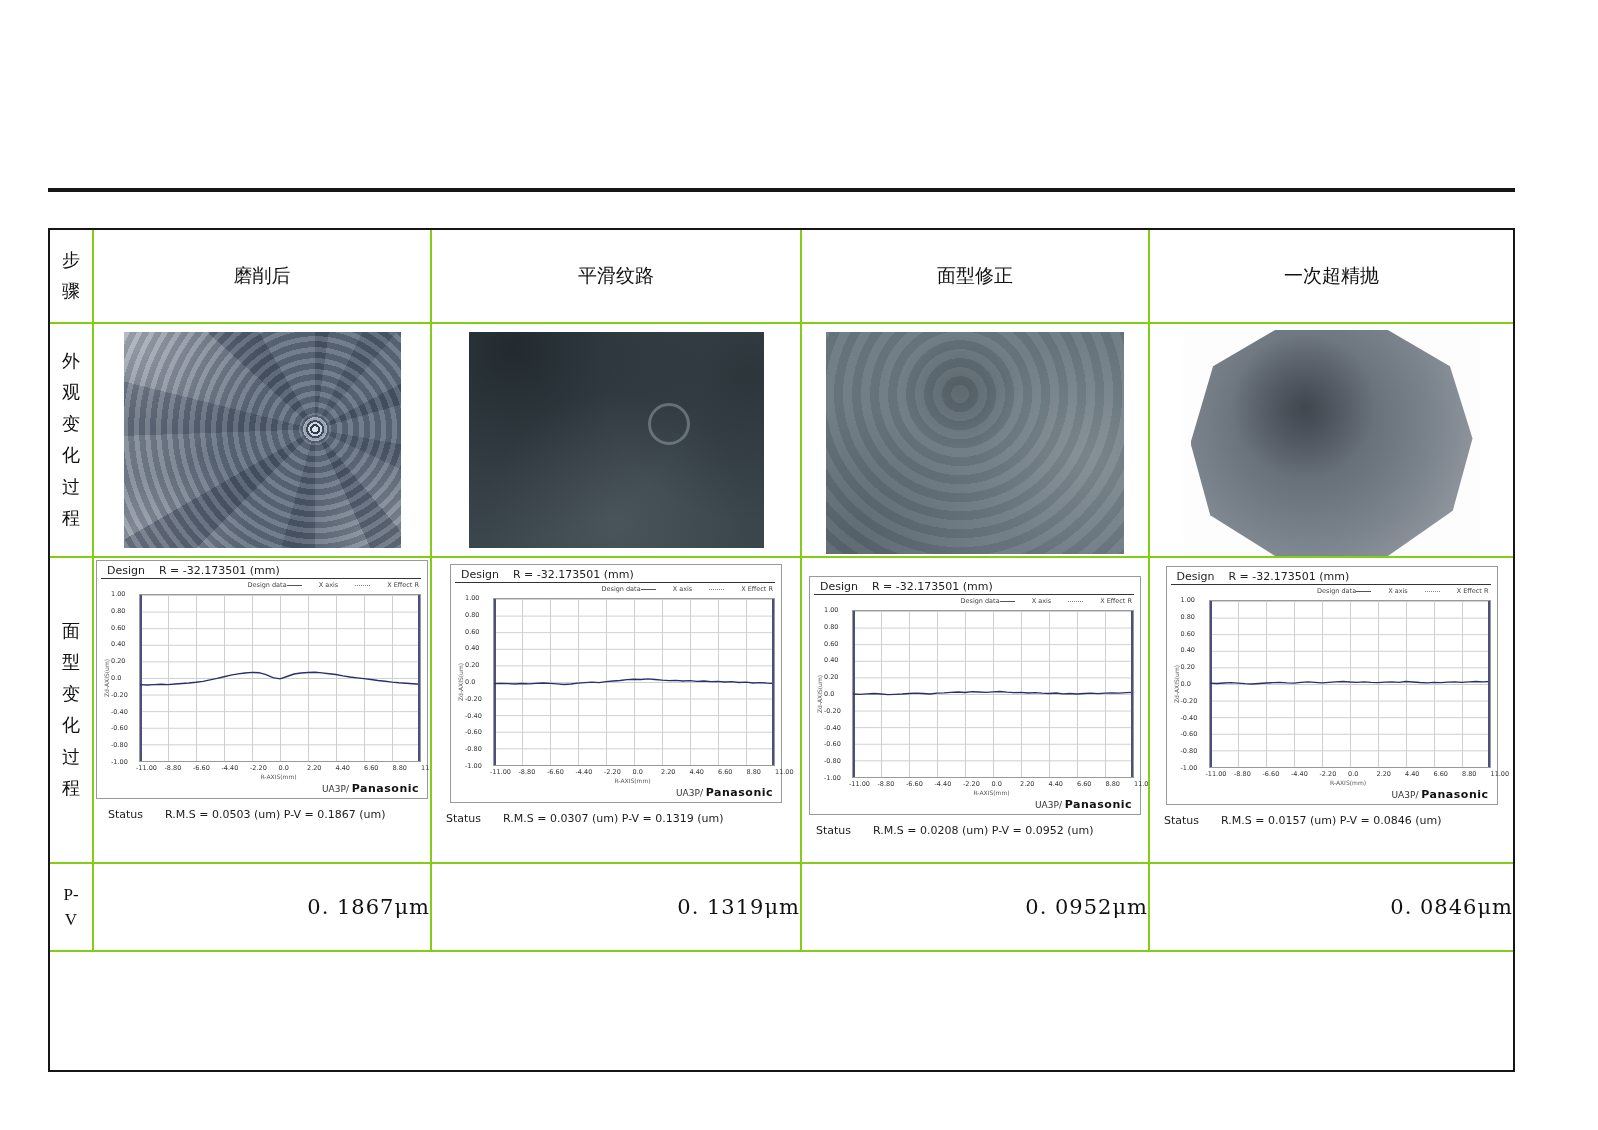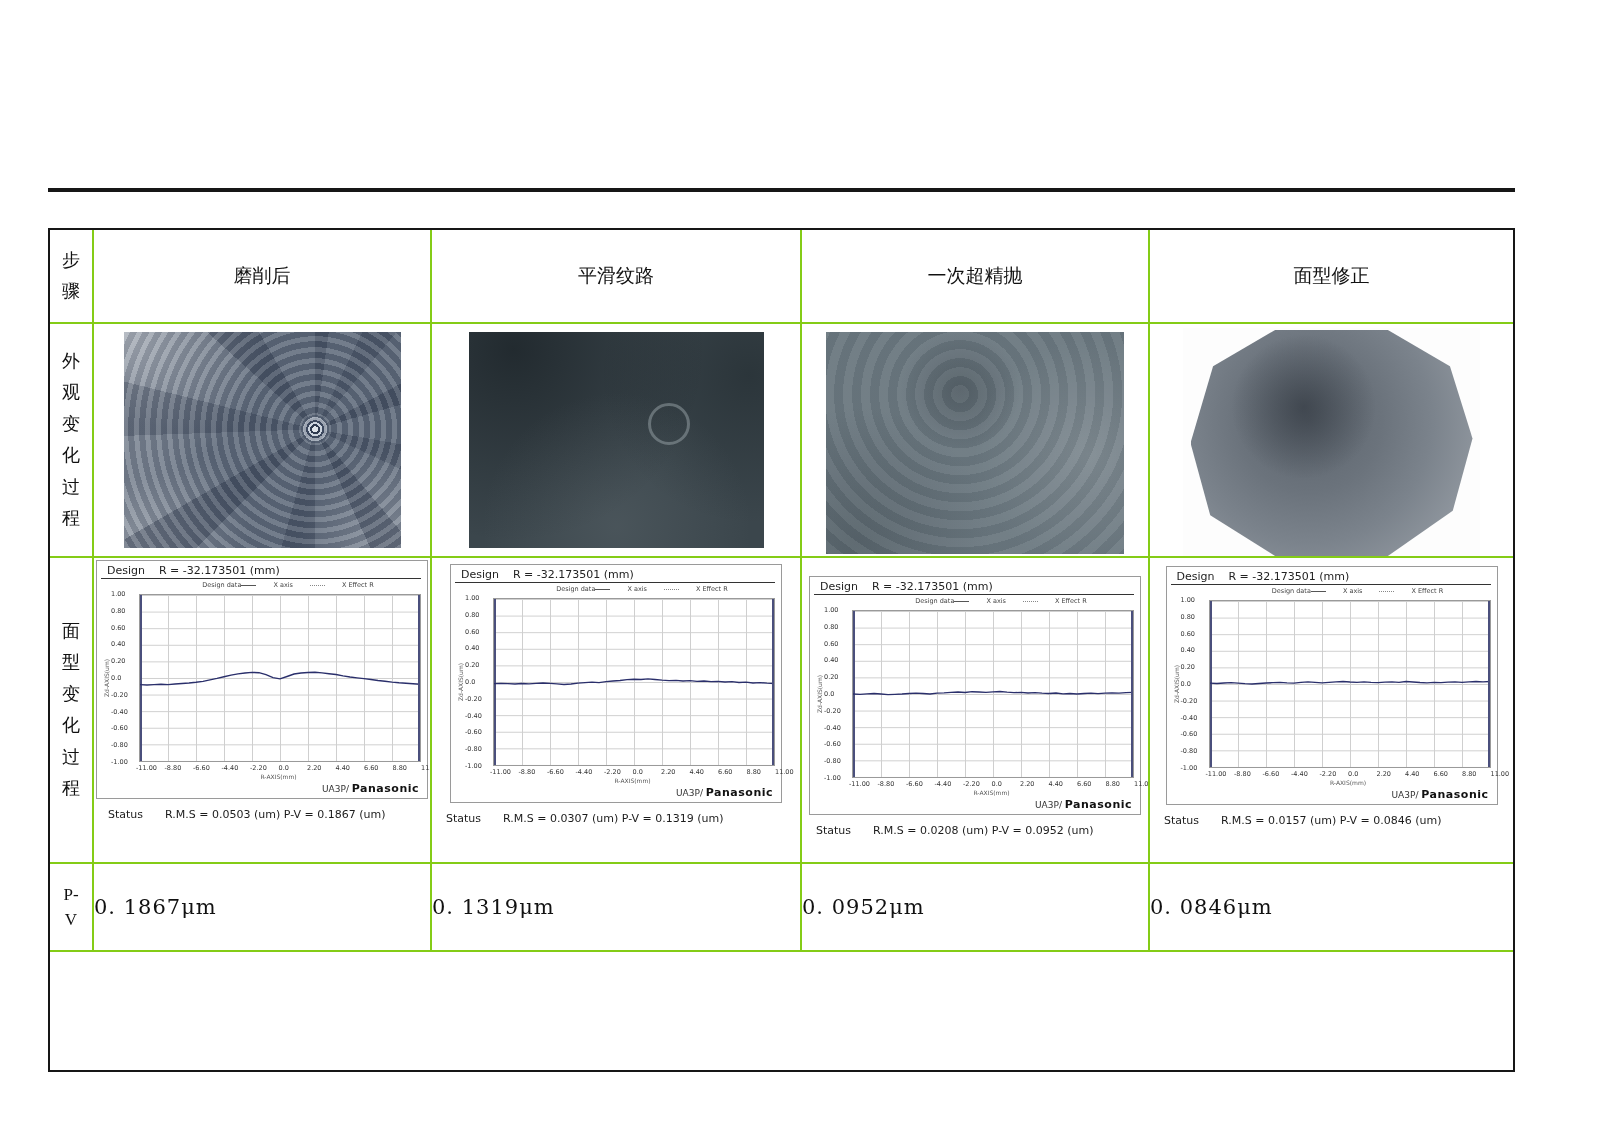--- a/index.html
+++ b/index.html
@@ -12,21 +12,21 @@
        display:grid;gap:2px;background:#84cc16;border:2px solid #161616;
        grid-template-columns:42px 336px 368px 346px 363px;
        grid-template-rows:92px 232px 304px 86px 118px;}
   .cell{background:#fff;position:relative;overflow:hidden;}
   .hdr{display:flex;align-items:center;justify-content:center;
        font-size:19px;font-family:Liberation Sans, sans-serif;}
   .vcell{display:flex;align-items:center;justify-content:center;}
   .vtext{width:1.15em;text-align:center;word-break:break-all;line-height:1.75;
          font-size:18px;font-family:"Liberation Serif","DejaVu Serif",serif;}
   .pvtext{font-size:17px;line-height:1.5;}
-  .pvval{display:flex;align-items:center;justify-content:flex-start;
+  .pvval{display:flex;align-items:center;justify-content:flex-end;
          font-size:21px;font-family:"DejaVu Serif",serif;letter-spacing:1px;}
   .span-all{grid-column:1 / -1;}
 
   
   .photocell{display:flex;align-items:flex-start;justify-content:center;}
   .photo{margin-top:8px;}
   .photo1{width:277px;height:216px;background-color:#5f6a7a;
     background-image:
       radial-gradient(circle at 69% 45%, #dfe4ea 0 3px, #2e3a50 3px 5px, #ccd4de 5px 7px,
         #3c485e 7px 9px, rgba(205,212,222,.6) 9px 12px, rgba(60,72,92,.55) 12px 14px, rgba(0,0,0,0) 14px),
@@ -63,21 +63,21 @@
     clip-path:polygon(30% 0,70% 0,92% 16%,100% 48%,93% 80%,70% 100%,30% 100%,7% 82%,0 50%,8% 16%);
     background-image:
       radial-gradient(circle at 40% 34%, rgba(40,46,54,.55), rgba(0,0,0,0) 32%),
       radial-gradient(circle at 42% 40%, #5c646d 0%, #6b737c 34%, #7b838c 58%, #8e959d 80%, #a7adb4 97%);}
 
   
   .chartcell{display:flex;flex-direction:column;align-items:center;}
   .chart-panel{background:#fff;border:1px solid #9a9a9a;width:320px;padding:3px 6px 3px 4px;color:#222;}
   .chart-title{font-size:11px;border-bottom:1.3px solid #333;padding:0 2px 1px 6px;white-space:nowrap;}
   .chart-title .tsp{display:inline-block;width:14px;}
-  .chart-subrow{display:flex;justify-content:center;align-items:center;
+  .chart-subrow{display:flex;justify-content:flex-end;align-items:center;
                 font-size:6.5px;color:#444;margin:2px 2px 5px 24px;padding-left:32px;}
   .legend{display:flex;align-items:center;gap:17px;white-space:nowrap;}
   .leg-solid{display:inline-block;width:15px;border-top:1px solid #555;}
   .leg-dot{display:inline-block;width:15px;border-top:1px dotted #888;}
   .plot-row{display:flex;align-items:stretch;height:168px;}
   .ylab{writing-mode:vertical-rl;transform:rotate(180deg);font-size:6px;color:#555;
         display:flex;align-items:center;justify-content:center;width:10px;}
   .yticks{width:25px;display:flex;flex-direction:column;justify-content:space-between;
           font-size:6.5px;color:#333;text-align:left;padding-right:3px;}
   .yticks span{display:block;height:0;line-height:0;}
@@ -111,24 +111,24 @@
     <div class="cell vcell">
       <div class="vtext">步骤</div>
     </div>
     <div class="cell hdr">
       <span>磨削后</span>
     </div>
     <div class="cell hdr">
       <span>平滑纹路</span>
     </div>
     <div class="cell hdr">
+      <span>面型修正</span>
+    </div>
+    <div class="cell hdr">
       <span>一次超精抛</span>
-    </div>
-    <div class="cell hdr">
-      <span>面型修正</span>
     </div>
 
     <div class="cell vcell">
       <div class="vtext">外观变化过程</div>
     </div>
     <div class="cell photocell">
       <div class="photo photo1"></div>
     </div>
     <div class="cell photocell">
       <div class="photo photo2">

